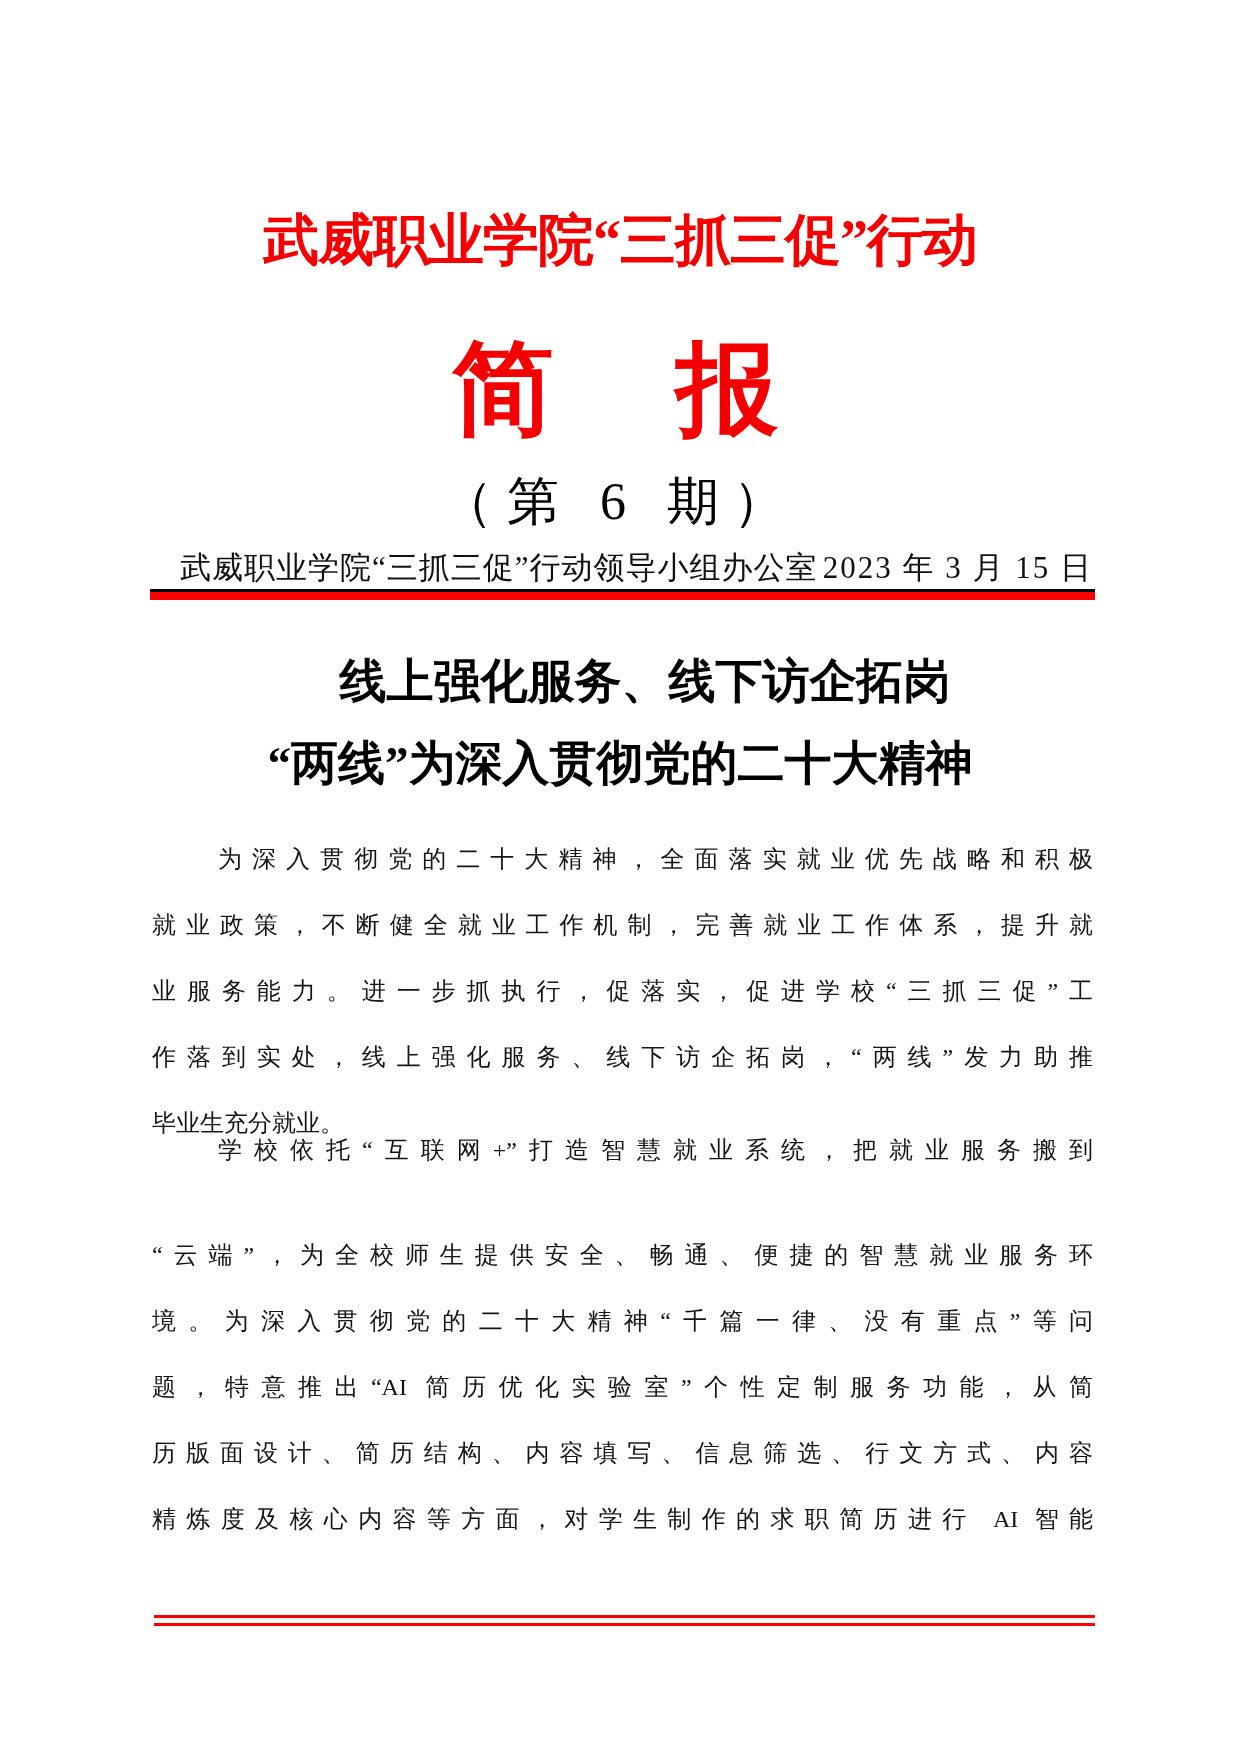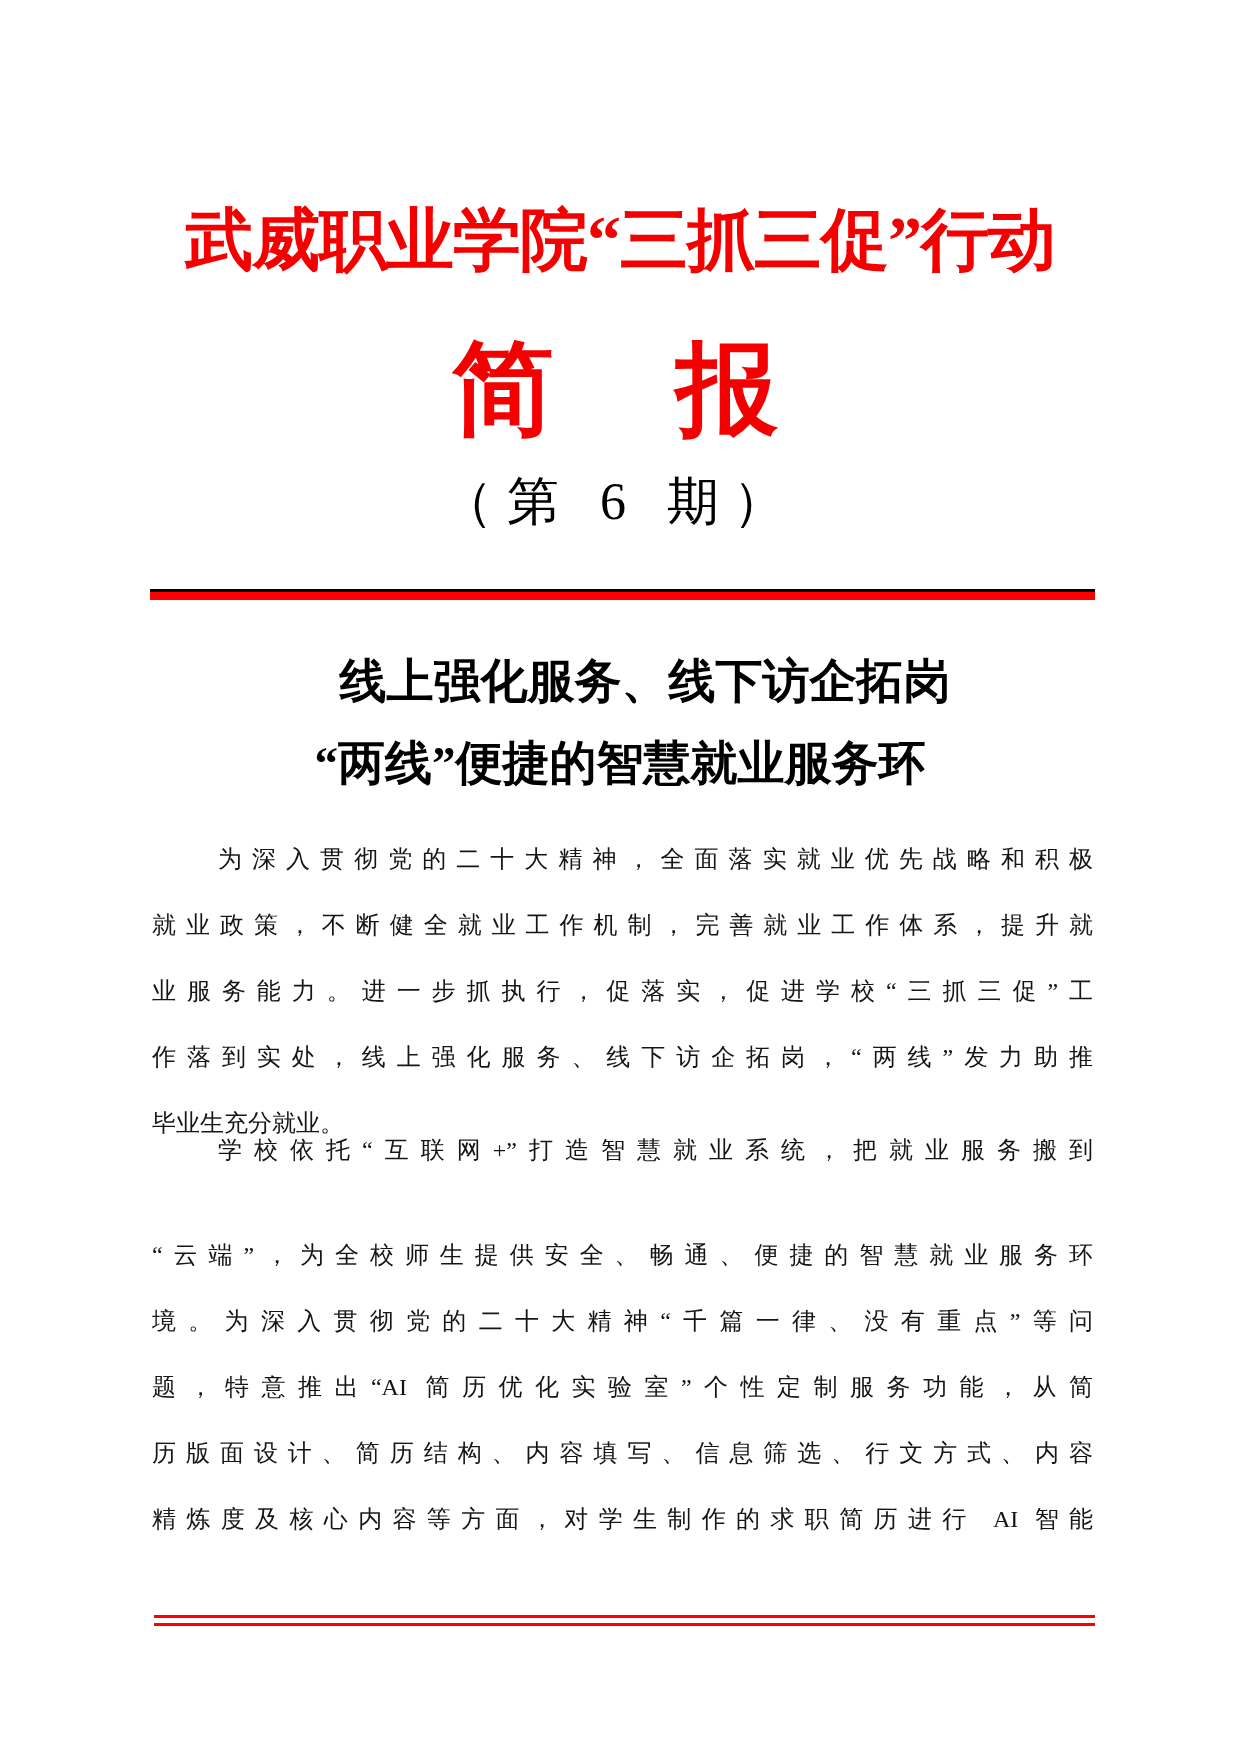--- a/index.html
+++ b/index.html
@@ -19,21 +19,21 @@
   }
   .centered {
     position: absolute;
     left: 0;
     width: 100%;
     text-align: center;
   }
   
   .masthead-title {
     top: 192px;
-    font-size: 68px;
+    font-size: 56px;
     line-height: 96px;
     font-weight: bold;
     letter-spacing: -1px;
     color: var(--title-red, #f40000);
     white-space: nowrap;
   }
   
   .bulletin-name {
     top: 325px;
     font-size: 102px;
@@ -120,27 +120,31 @@
 <body>
 
 <div class="page">
 
   <div class="centered masthead-title">武威职业学院“三抓三促”行动</div>
 
   <div class="centered bulletin-name">简　报</div>
 
   <div class="centered issue-line">（第 6 期）</div>
 
+  <div class="header-row">
+    <span class="issuing-office">武威职业学院“三抓三促”行动领导小组办公室</span>
+    <span class="issue-date">2023 年 3 月 15 日</span>
+  </div>
 
   <div class="rule rule-black"></div>
   <div class="rule rule-red"></div>
 
   <div class="centered article-title article-title-1">线上强化服务、线下访企拓岗</div>
 
-  <div class="centered article-title article-title-2">“两线”便捷的智慧就业服务环</div>
+  <div class="centered article-title article-title-2">“两线”为深入贯彻党的二十大精神</div>
 
   <div id="body-lines">
       <div class="body-line indent" style="top: 835px;">为深入贯彻党的二十大精神，全面落实就业优先战略和积极</div>
       <div class="body-line" style="top: 901px;">就业政策，不断健全就业工作机制，完善就业工作体系，提升就</div>
       <div class="body-line" style="top: 967px;">业服务能力。进一步抓执行，促落实，促进学校“三抓三促”工</div>
       <div class="body-line" style="top: 1033px;">作落到实处，线上强化服务、线下访企拓岗，“两线”发力助推</div>
       <div class="body-line no-justify" style="top: 1099px;">毕业生充分就业。</div>
       <div class="body-line indent" style="top: 1126px;">学校依托“互联网+”打造智慧就业系统，把就业服务搬到</div>
       <div class="body-line" style="top: 1231px;">“云端”，为全校师生提供安全、畅通、便捷的智慧就业服务环</div>
       <div class="body-line" style="top: 1297px;">境。为深入贯彻党的二十大精神“千篇一律、没有重点”等问</div>

